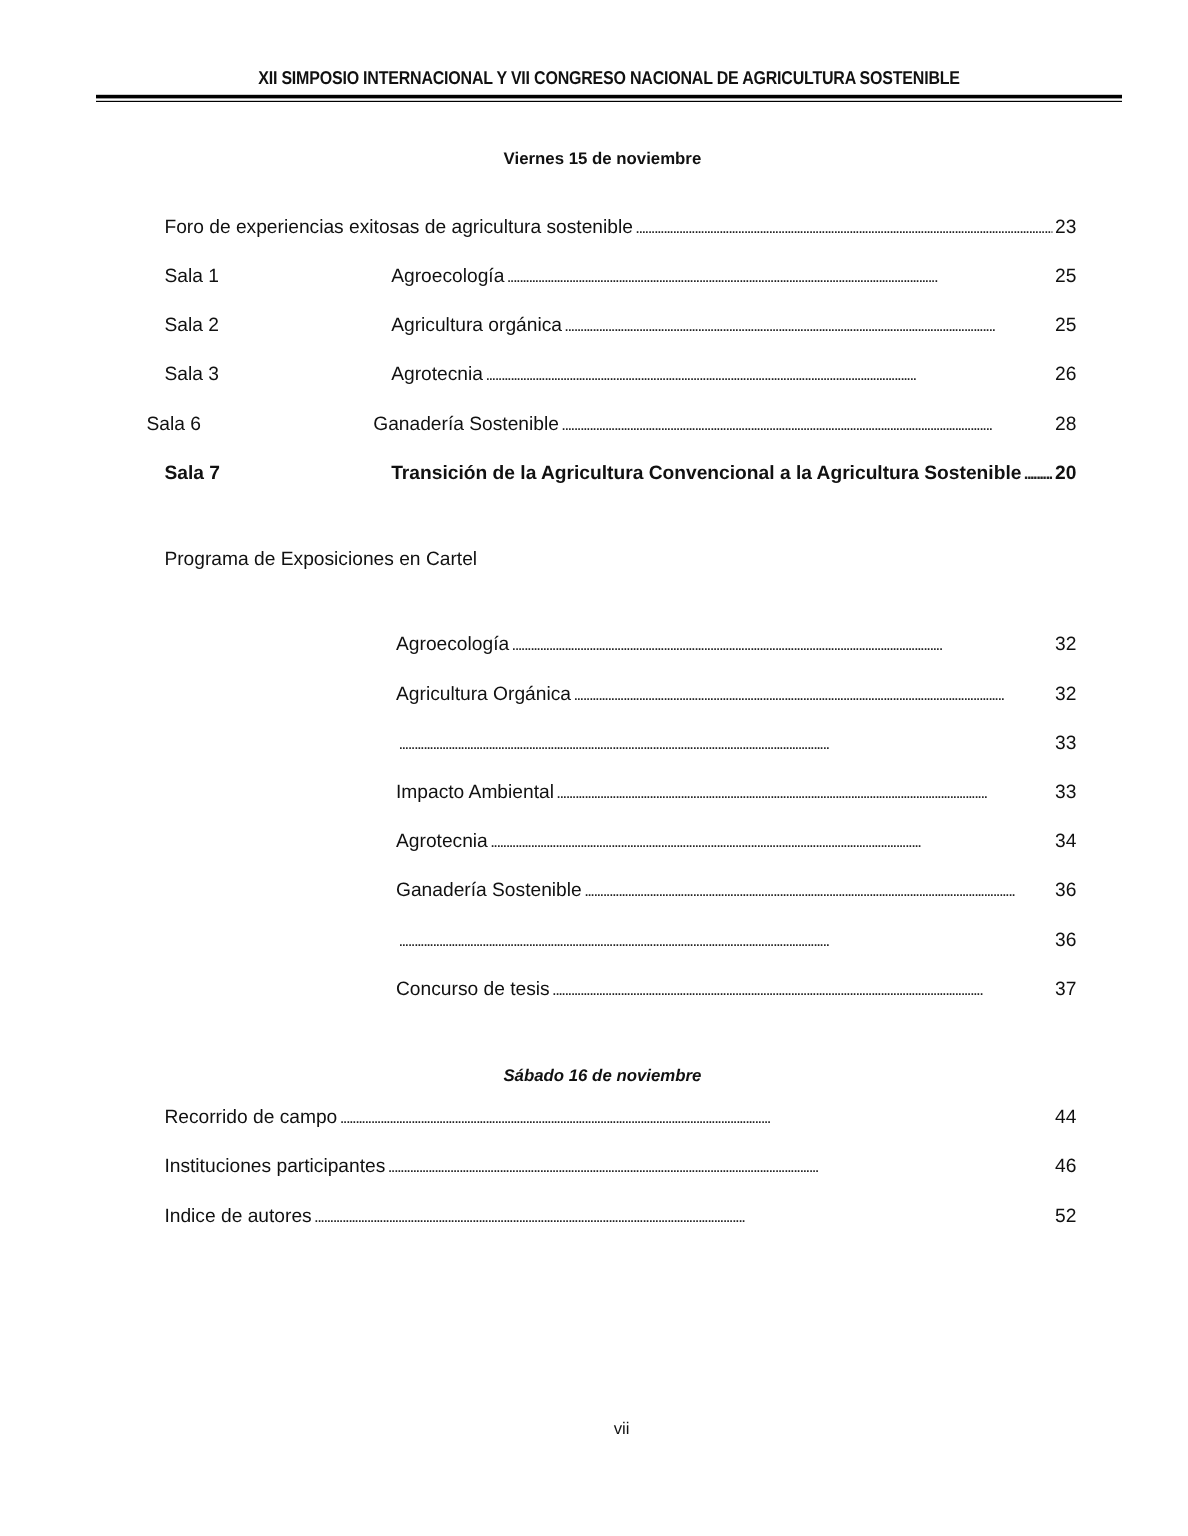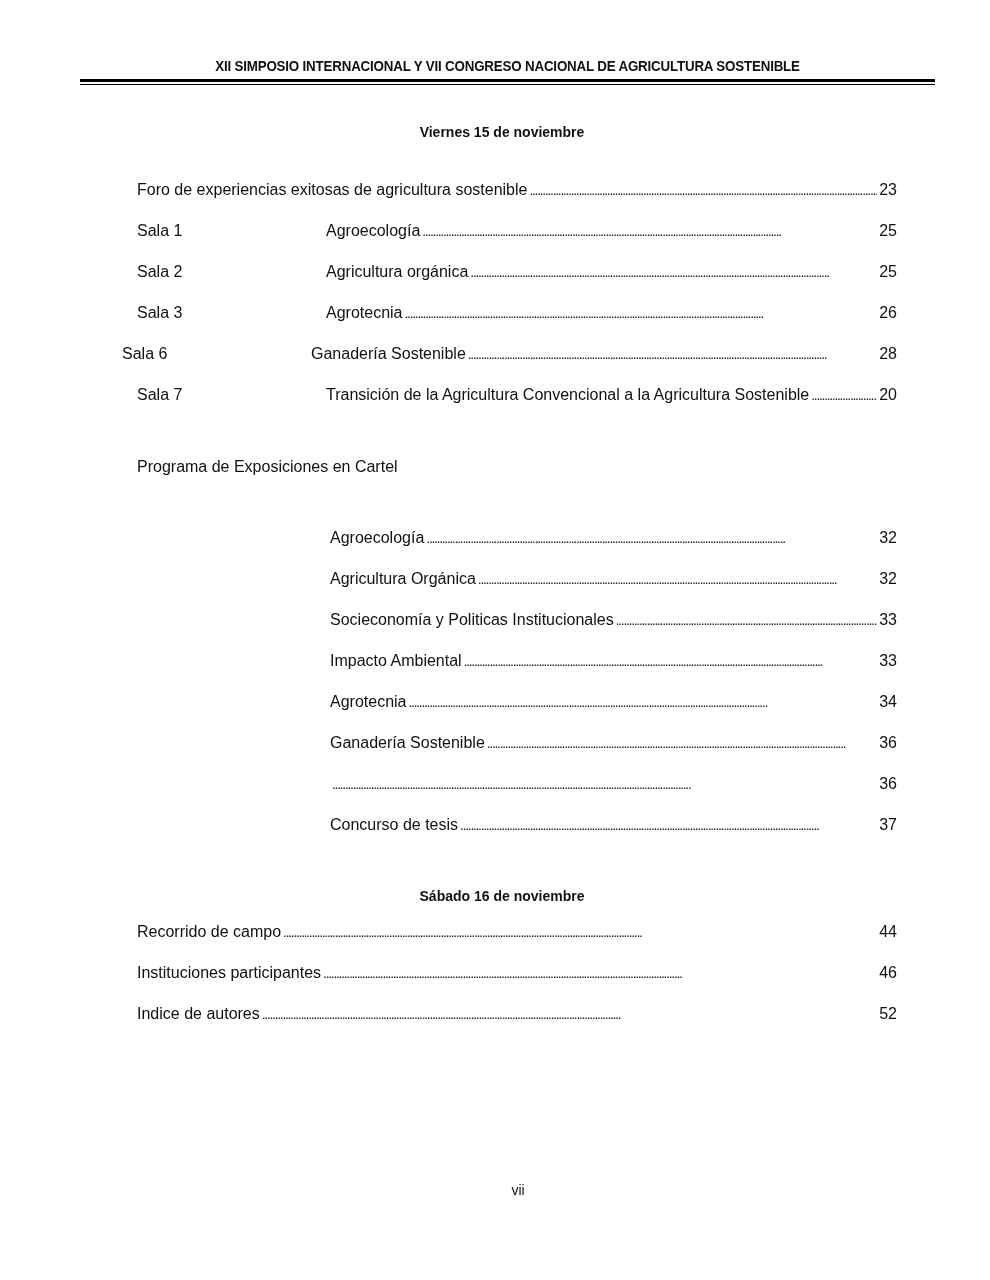--- a/index.html
+++ b/index.html
@@ -58,41 +58,40 @@
   <span class="title">Agrotecnia</span>
   <span class="leader"></span>
   <span class="page">26</span>
 </div>
 <div class="toc-row" style="left:122px; top:345px;">
   <span class="sala">Sala 6</span>
   <span class="title">Ganadería Sostenible</span>
   <span class="leader"></span>
   <span class="page">28</span>
 </div>
-<div class="toc-row" style="left:137px; top:386px;">
+<div class="toc-row" style="left:137px; top:386px;font-weight:bold;">
   <span class="sala">Sala 7</span>
   <span class="title">Transición de la Agricultura Convencional a la Agricultura Sostenible</span>
   <span class="leader"></span>
   <span class="page">20</span>
 </div>
 
 <div class="section-heading" style="top:458px;">Programa de Exposiciones  en Cartel</div>
 
 <div class="toc-row" style="left:330px; top:529px;">
   <span class="title">Agroecología</span>
   <span class="leader"></span>
   <span class="page">32</span>
 </div>
 <div class="toc-row" style="left:330px; top:570px;">
   <span class="title">Agricultura Orgánica</span>
   <span class="leader"></span>
   <span class="page">32</span>
 </div>
 <div class="toc-row" style="left:330px; top:611px;">
-  <span class="title">Socieconomía y Politicas Institucionales</span>
   <span class="leader"></span>
   <span class="page">33</span>
 </div>
 <div class="toc-row" style="left:330px; top:652px;">
   <span class="title">Impacto Ambiental</span>
   <span class="leader"></span>
   <span class="page">33</span>
 </div>
 <div class="toc-row" style="left:330px; top:693px;">
   <span class="title">Agrotecnia</span>
@@ -107,21 +106,21 @@
 <div class="toc-row" style="left:330px; top:775px;">
   <span class="leader"></span>
   <span class="page">36</span>
 </div>
 <div class="toc-row" style="left:330px; top:816px;">
   <span class="title">Concurso de tesis</span>
   <span class="leader"></span>
   <span class="page">37</span>
 </div>
 
-<div class="day-heading" style="top:888px;">Sábado 16 de noviembre</div>
+<div class="day-heading" style="top:888px;font-style:italic;">Sábado 16 de noviembre</div>
 
 <div class="toc-row" style="left:137px; top:923px;">
   <span class="title">Recorrido de campo</span>
   <span class="leader"></span>
   <span class="page">44</span>
 </div>
 <div class="toc-row" style="left:137px; top:964px;">
   <span class="title">Instituciones participantes</span>
   <span class="leader"></span>
   <span class="page">46</span>

